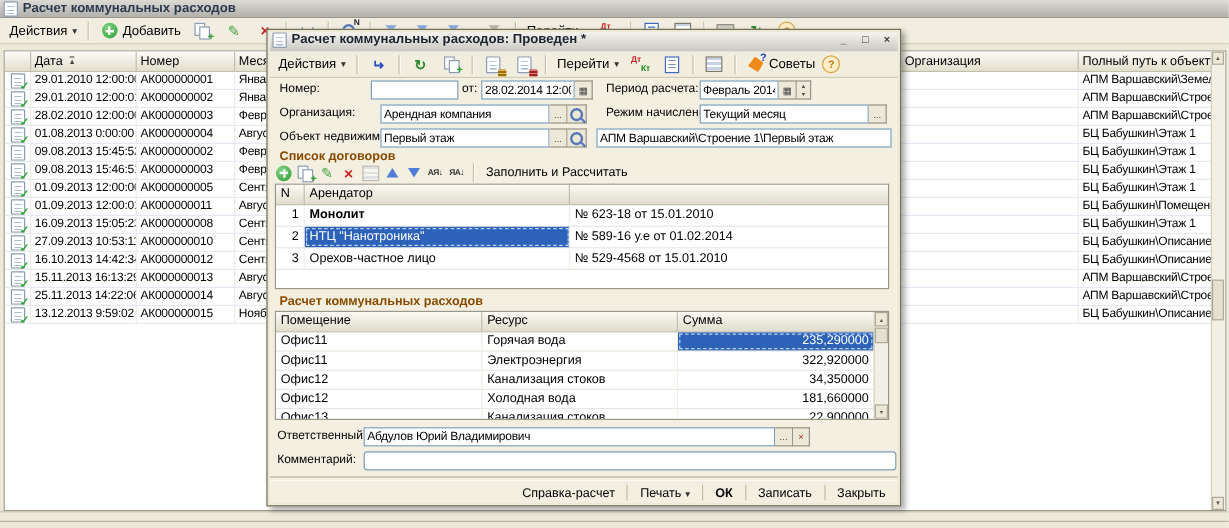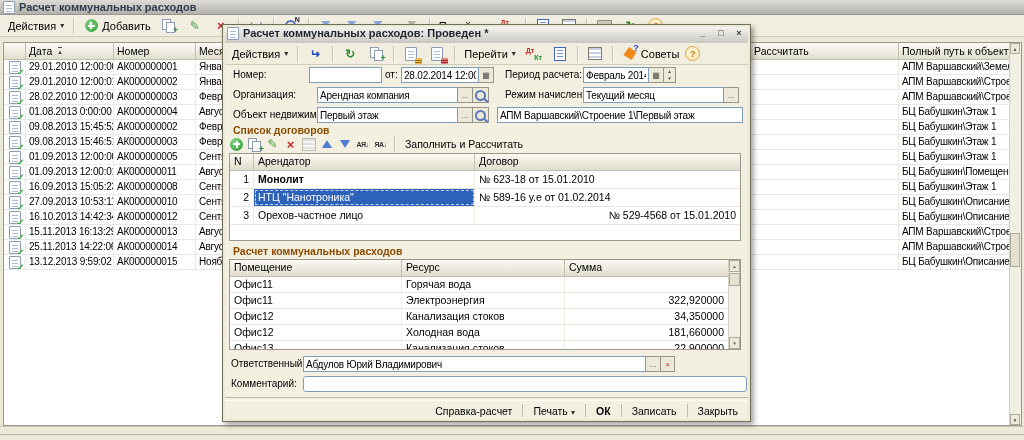--- a/index.html
+++ b/index.html
@@ -228,21 +228,21 @@
 
 <div id="list">
   <div class="mhead">
     <div class="mh c-icon"></div>
     <div class="mh c-date">
       <span>Дата</span>
       <span class="sortmark">▴</span>
     </div>
     <div class="mh c-num">Номер</div>
     <div class="mh c-month">Месяц</div>
-    <div class="mh c-comm">Рассчитать</div>
+    <div class="mh c-comm">Организация</div>
     <div class="mh c-path">Полный путь к объекту</div>
   </div>
   <div id="main-rows">
       <div class="mrow">
         <div class="mc c-icon">
           <span class="i-doc" style="position: relative;">
             <span class="doccheck">✓</span>
           </span>
         </div>
         <div class="mc c-date">29.01.2010 12:00:00</div>
@@ -570,54 +570,54 @@
         </span>
       <span class="ic i-sorttxt">АЯ↓</span>
       <span class="ic i-sorttxt">ЯА↓</span>
       <span class="tsep"></span>
       <span class="tbtn fill-btn">Заполнить и Рассчитать</span>
     </div>
     <div class="dtable" style="top:88px;height:88px">
       <div class="dthead">
         <div class="dth" style="width:24px">N</div>
         <div class="dth" style="width:221px">Арендатор</div>
-        <div class="dth" style="width:265px;border-right:none">Договор</div>
       </div>
       <div id="contract-rows">
           <div class="drow">
             <div class="dc num" style="width: 24px;">1</div>
             <div class="dc" style="width: 221px; font-weight: bold;">Монолит</div>
             <div class="dc" style="width: 265px; border-right: none;">№ 623-18 от 15.01.2010</div>
           </div>
           <div class="drow">
             <div class="dc num" style="width: 24px;">2</div>
             <div class="dc sel" style="width: 221px;">НТЦ "Нанотроника"</div>
             <div class="dc" style="width: 242px; border-right: none;">№ 589-16 у.е от 01.02.2014</div>
           </div>
           <div class="drow">
             <div class="dc num" style="width: 24px;">3</div>
             <div class="dc" style="width: 221px;">Орехов-частное лицо</div>
-            <div class="dc" style="width: 265px; border-right: none; text-align: right;">№ 529-4568 от 15.01.2010</div>
+            <div class="dc" style="width: 265px; border-right: none;">№ 529-4568 от 15.01.2010</div>
           </div>
         </div>
     </div>
 
     <div class="grouptitle" style="left:8px;top:180px">Расчет коммунальных расходов</div>
     <div class="dtable" style="top:194px;height:91px">
       <div style="display:flex;height:100%">
         <div style="flex:1">
           <div class="dthead">
             <div class="dth" style="width:172px">Помещение</div>
             <div class="dth" style="width:163px">Ресурс</div>
             <div class="dth" style="width:163px;border-right:none">Сумма</div>
           </div>
           <div id="expense-rows">
               <div class="drow" style="height: 15px;">
                 <div class="dc" style="width: 172px; line-height: 14px;">Офис11</div>
                 <div class="dc" style="width: 163px; line-height: 14px;">Горячая вода</div>
+                <div class="dc num sel" style="width: 163px; border-right: none; line-height: 14px;">235,290000</div>
               </div>
               <div class="drow" style="height: 15px;">
                 <div class="dc" style="width: 172px; line-height: 14px;">Офис11</div>
                 <div class="dc" style="width: 163px; line-height: 14px;">Электроэнергия</div>
                 <div class="dc num" style="width: 163px; border-right: none; line-height: 14px;">322,920000</div>
               </div>
               <div class="drow" style="height: 15px;">
                 <div class="dc" style="width: 172px; line-height: 14px;">Офис12</div>
                 <div class="dc" style="width: 163px; line-height: 14px;">Канализация стоков</div>
                 <div class="dc num" style="width: 163px; border-right: none; line-height: 14px;">34,350000</div>

